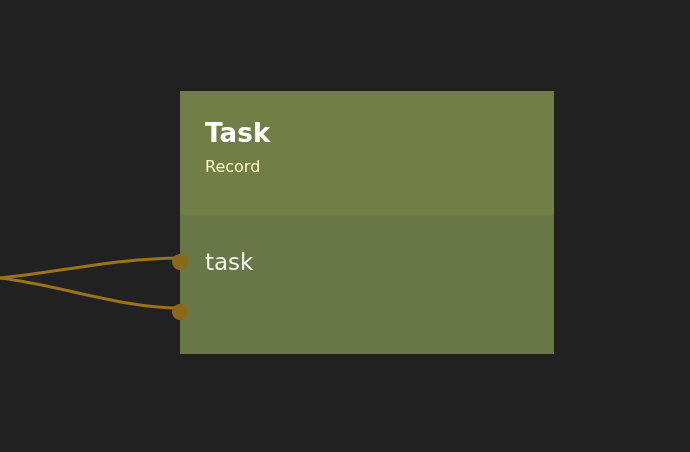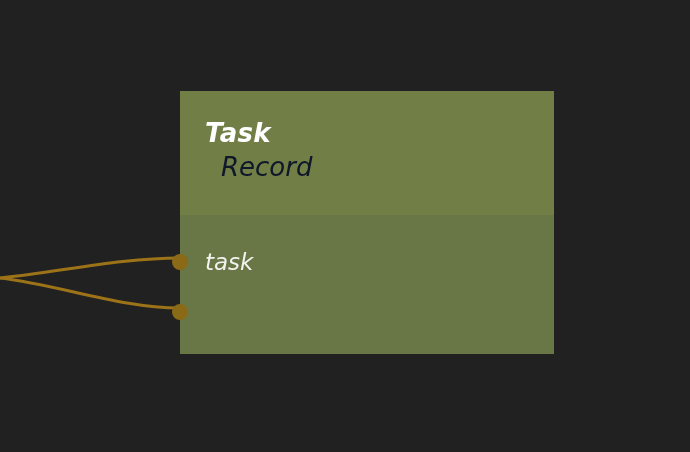--- a/index.html
+++ b/index.html
@@ -8,21 +8,20 @@
     padding: 0;
     background: #212121;
   }
   #canvas {
     position: relative;
     width: 690px;
     height: 452px;
     background: #212121;
     overflow: hidden;
     font-family: "DejaVu Sans", "Liberation Sans", sans-serif;
-    font-style: italic;
     -webkit-font-smoothing: antialiased;
   }
   #edge-layer {
     position: absolute;
     left: 0;
     top: 0;
     width: 690px;
     height: 452px;
     pointer-events: none;
   }
@@ -51,25 +50,25 @@
   }
   .node-title {
     color: #FFFFFF;
     font-size: 26px;
     font-weight: bold;
     line-height: 30px;
     letter-spacing: 0.2px;
     margin: 0;
   }
   .node-subtitle {
-    color: #0f172a;
-    font-size: 26px;
+    color: #fef9c3;
+    font-size: 16px;
     font-weight: normal;
     line-height: 30px;
-    margin: 4px 0 0 16px;
+    margin: 4px 0 0 0;
   }
   .node-body {
     flex: 1 1 auto;
     position: relative;
     padding-top: 22px;
   }
   .port-row {
     position: relative;
     height: 50px;
     display: flex;

